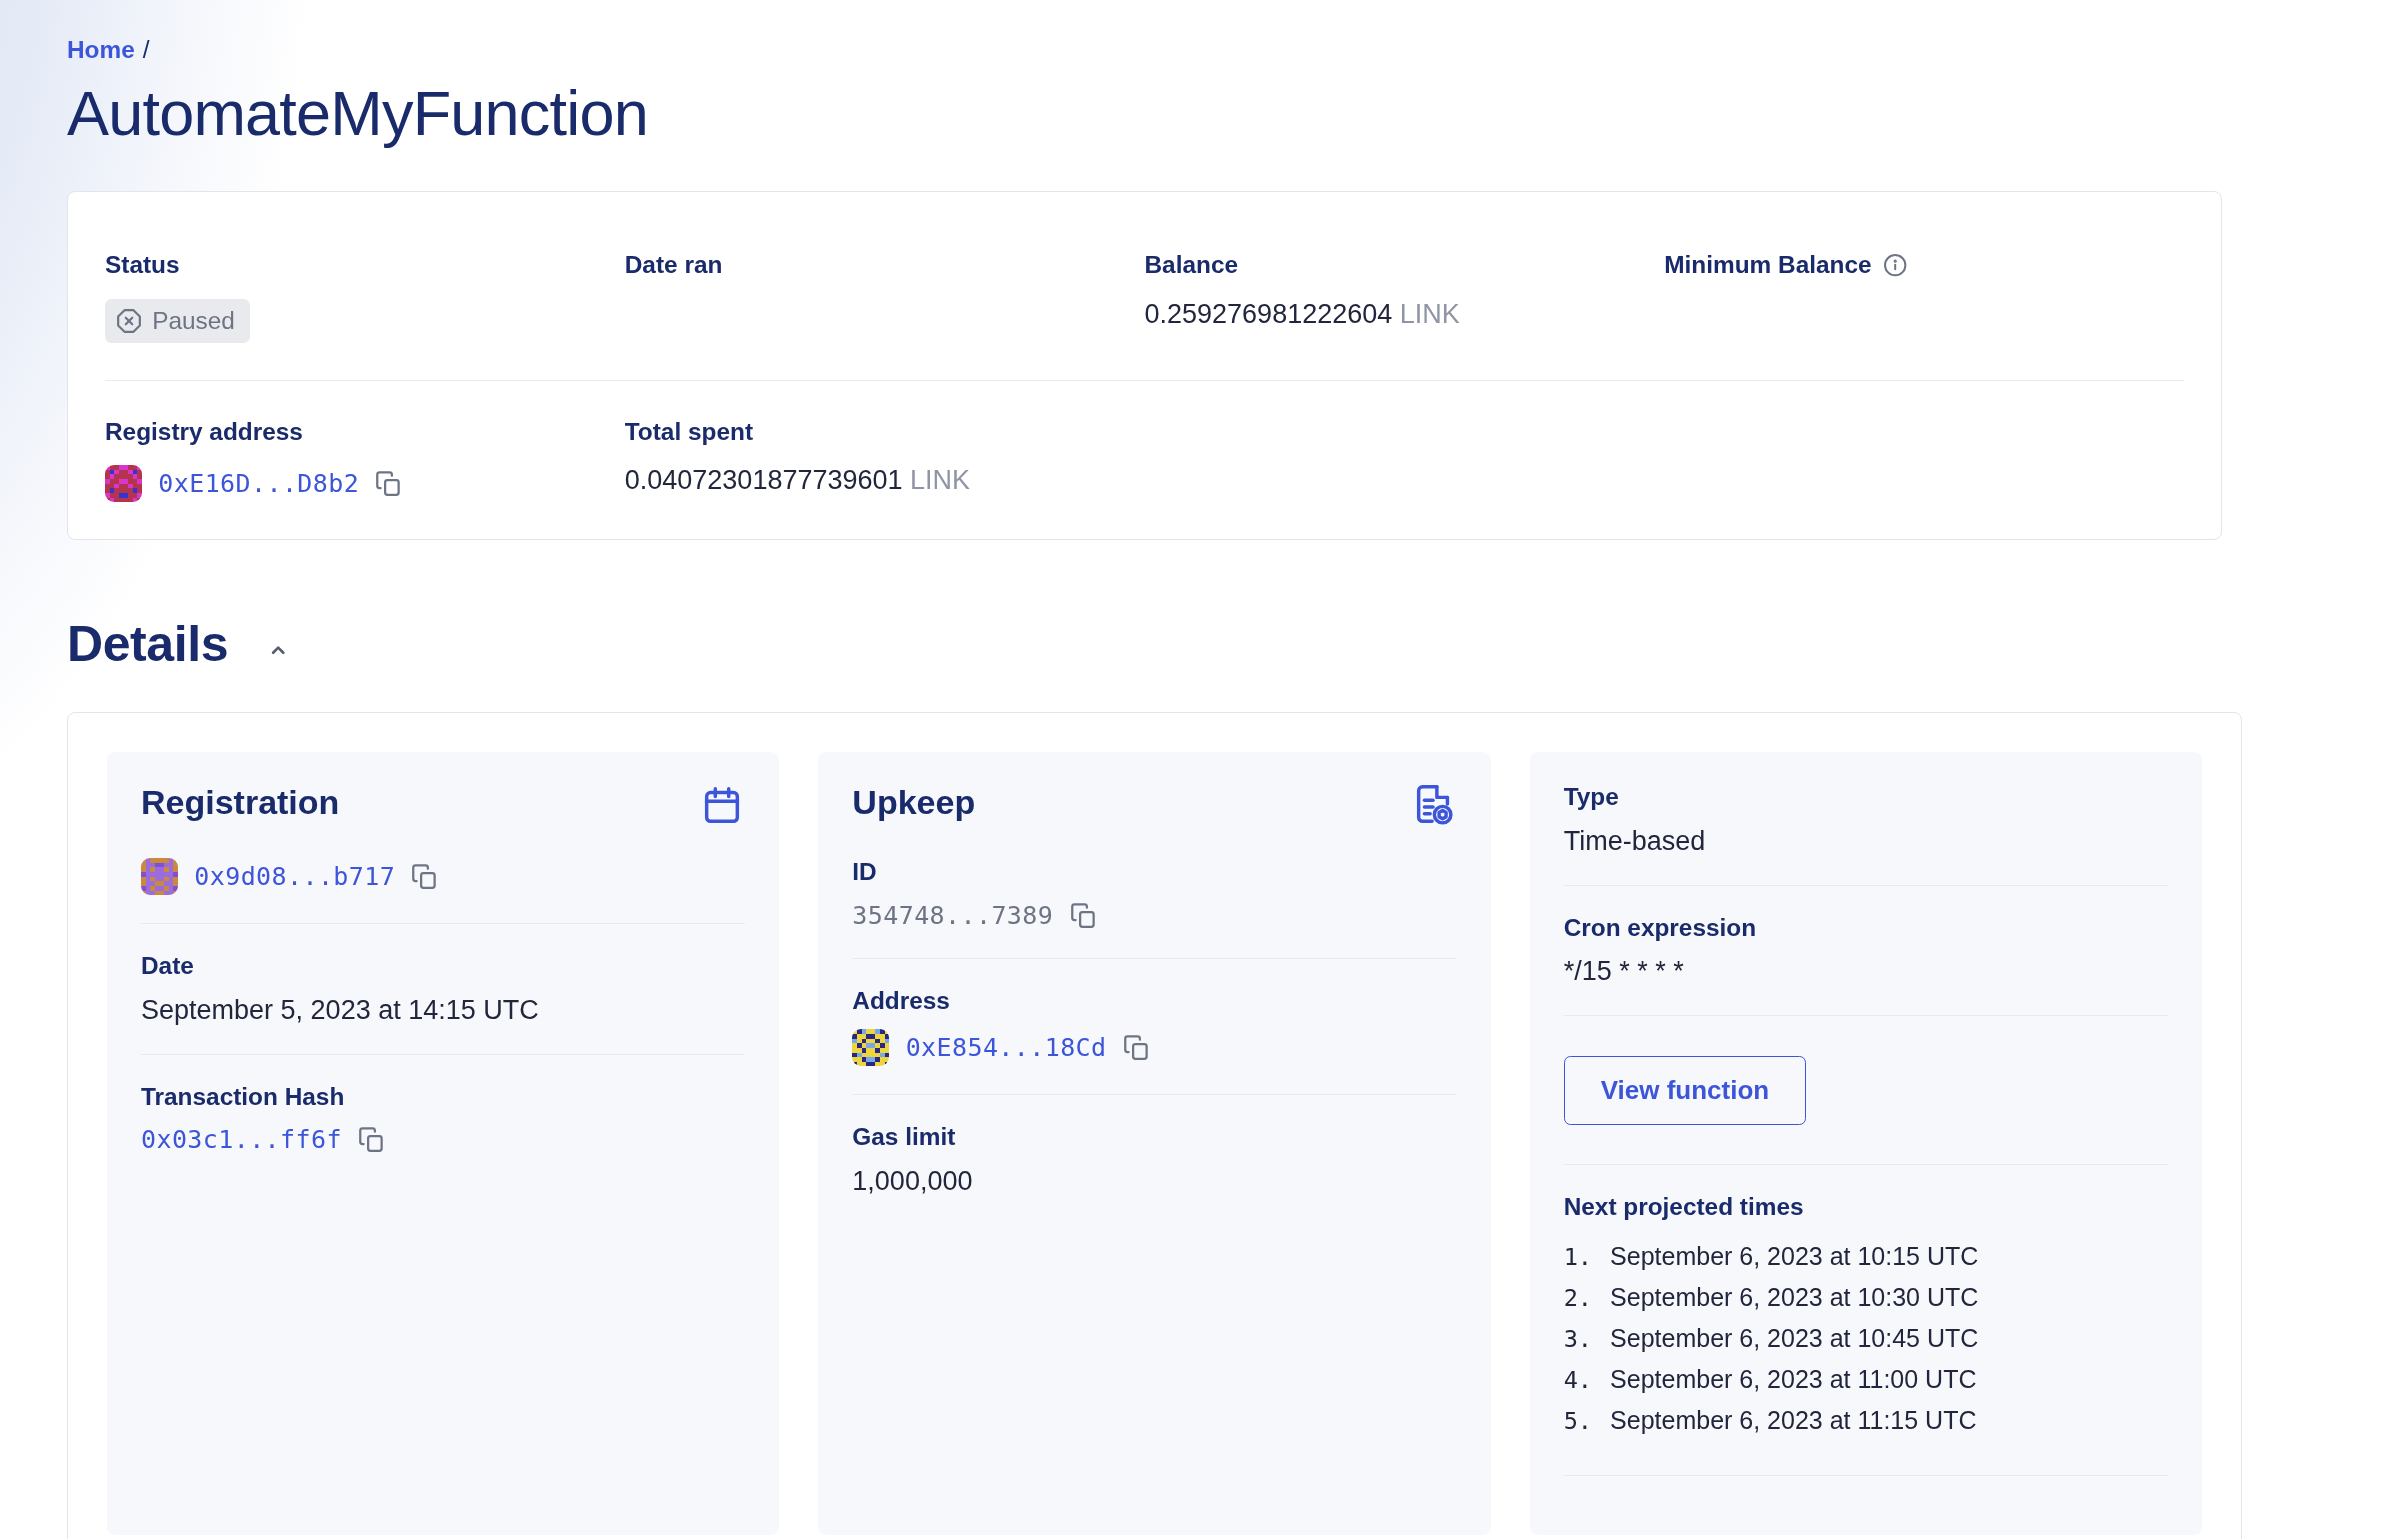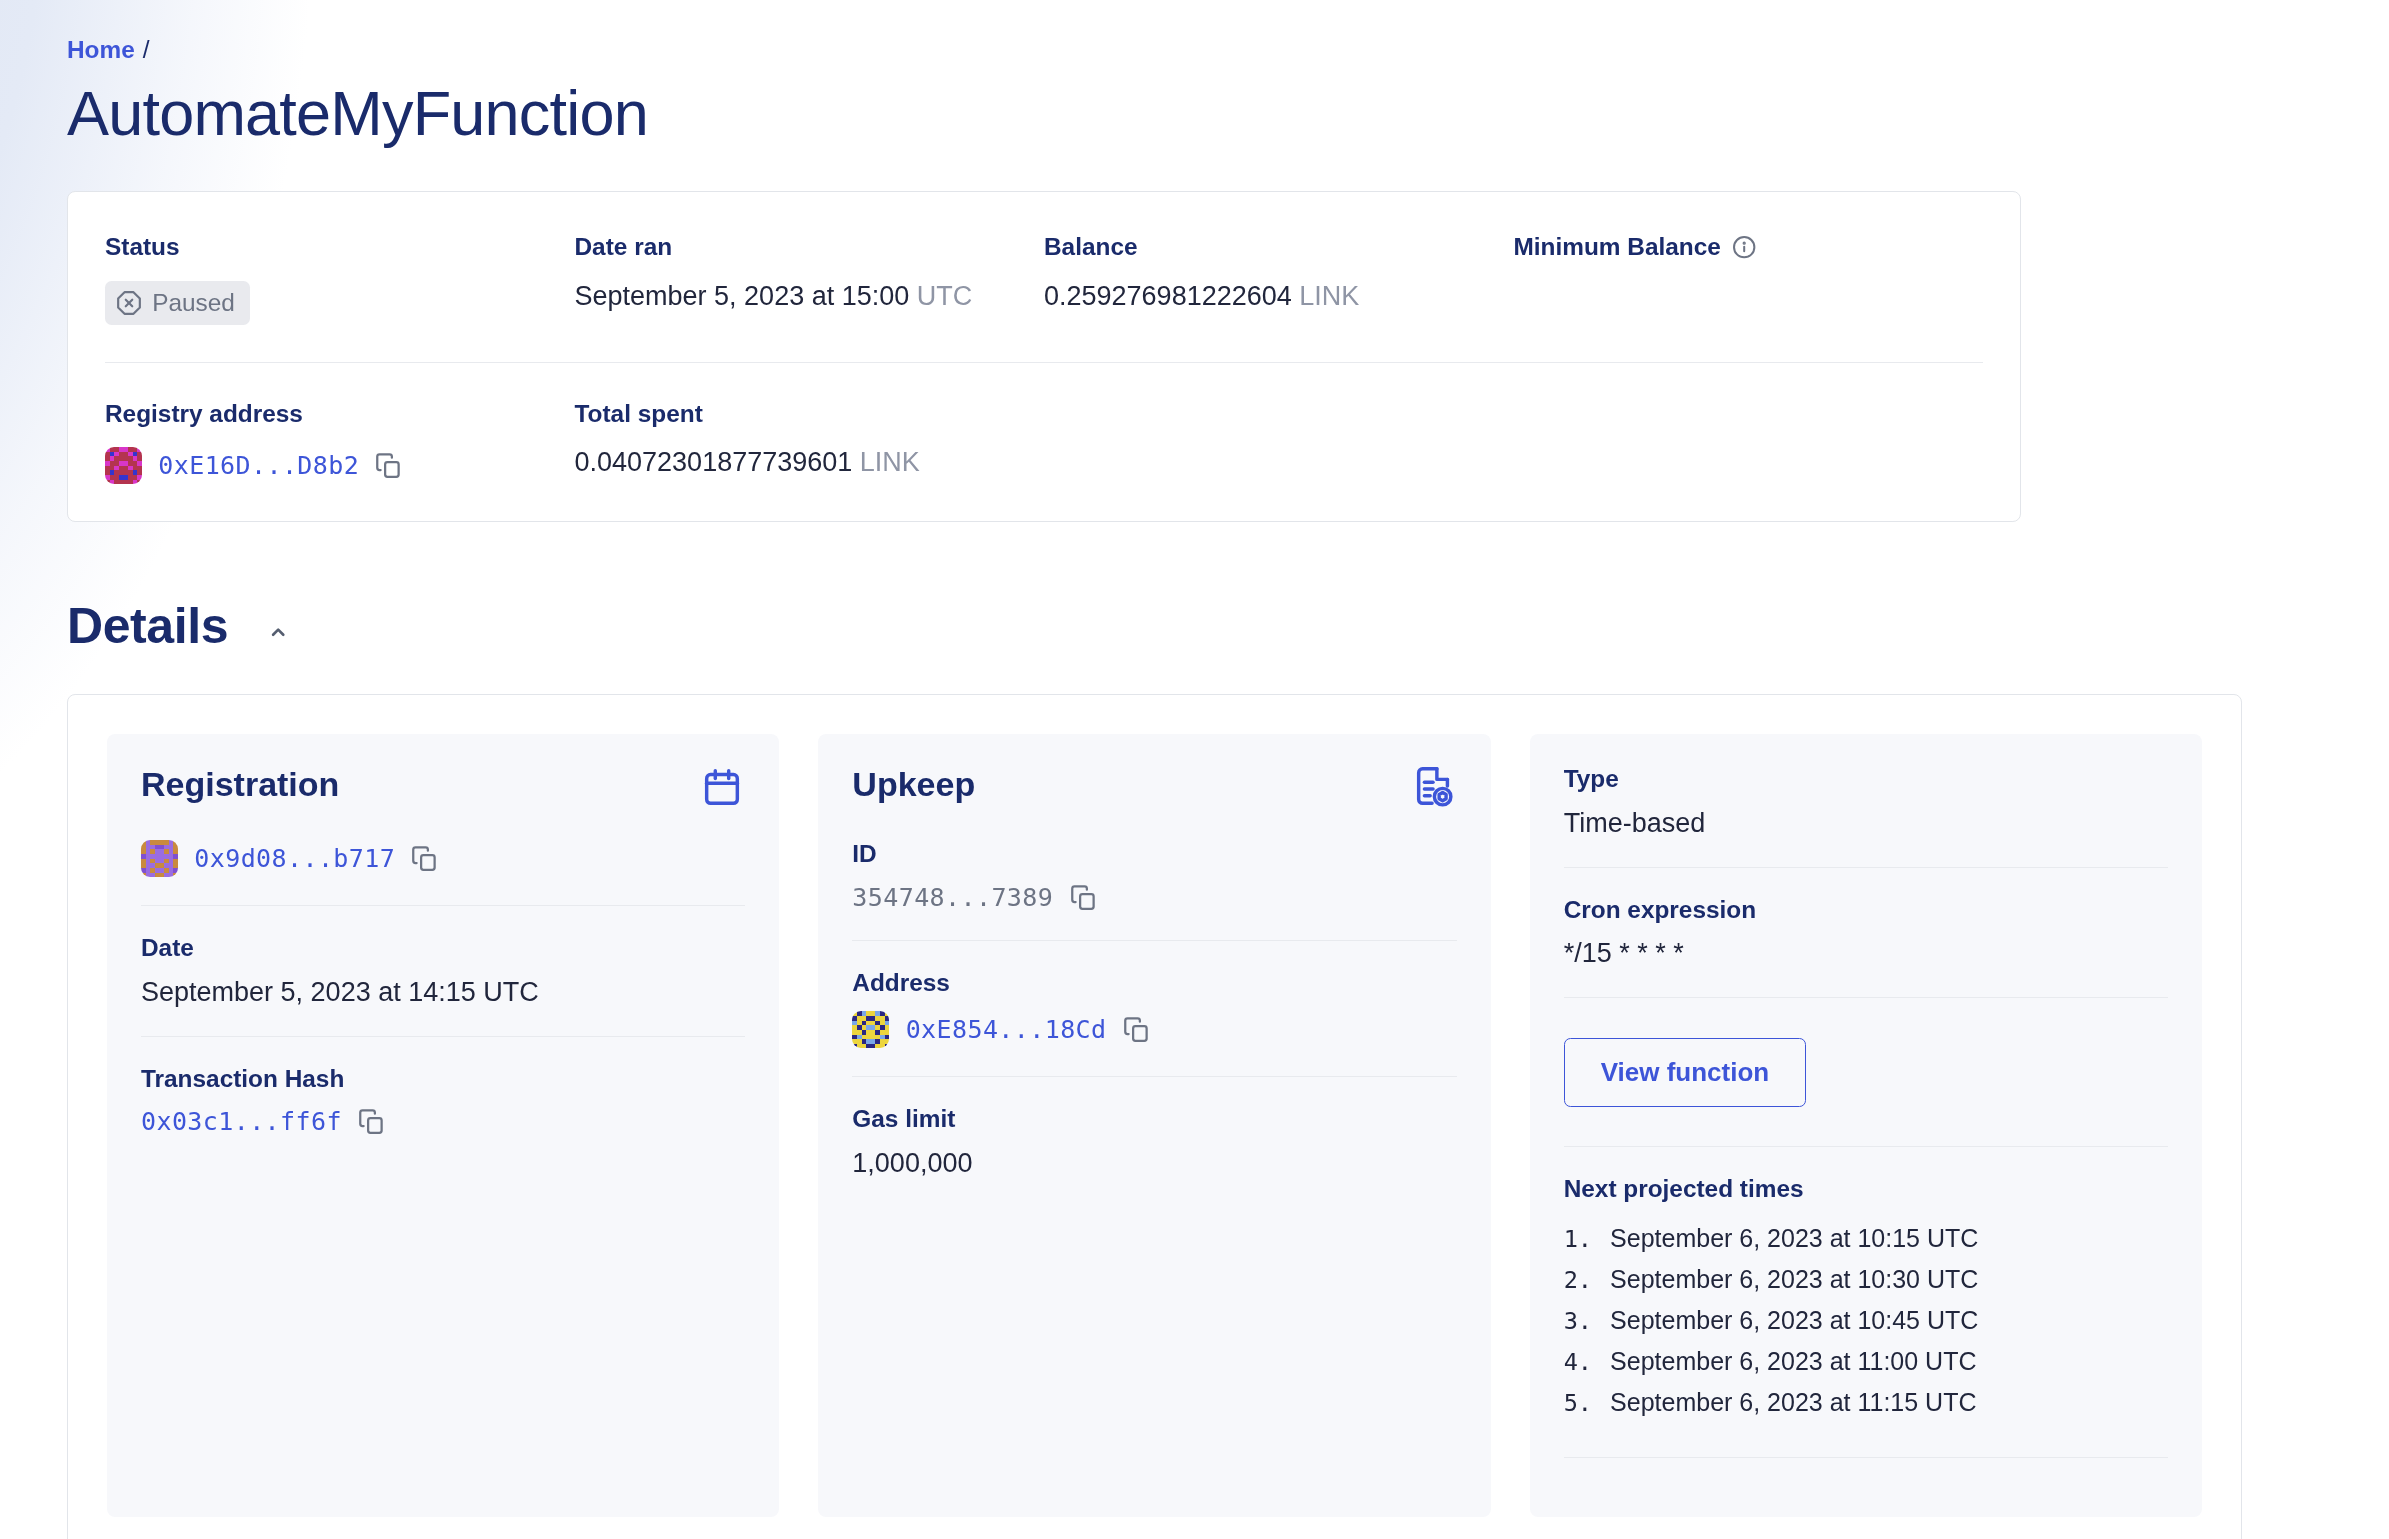--- a/index.html
+++ b/index.html
@@ -24,25 +24,25 @@
   .breadcrumb { font-size:24.4px; font-weight:700; margin-bottom:13px; }
   .breadcrumb a { color:#3d55d8; text-decoration:none; cursor:pointer; }
   .breadcrumb .sep { color:#1a2b6b; font-weight:400; margin-left:8.1px; }
   h1.page-title {
     font-size:63px; font-weight:400; color:#1a2b6b;
     letter-spacing:-0.8px; margin:4.9px 0 42px 0;
   }
 
   
   .summary-card {
-    width:1954px;
+    width:2155px;
     background:#ffffff;
     border:0.8px solid #e2e5ea;
     border-radius:8.1px;
-    padding:41px 37px 37px 37px;
+    padding:59px 37px 37px 37px;
   }
   .sum-grid { display:grid; grid-template-columns:repeat(4,1fr); }
   .hr { border-top:0.8px solid #e8eaee; margin:37px 0; }
   .field-label {
     font-size:24.4px; font-weight:700; color:#1a2b6b; margin-bottom:19.5px;
     display:flex; align-items:center; gap:11.4px;
   }
   .field-value { font-size:27px; color:#21263c; }
   .unit { color:#8f95a5; }
 
@@ -147,24 +147,20 @@
               <line x1="15" y1="9" x2="9" y2="15"></line>
                 <line x1="9" y1="9" x2="15" y2="15"></line>
             </svg>
           </span>
           <span>Paused</span>
         </span>
       </div>
 
       <div>
         <div class="field-label">Date ran</div>
-        <div class="field-value">
-          <span>September 5, 2023 at 15:00</span>
-          <span class="unit">UTC</span>
-        </div>
       </div>
 
       <div>
         <div class="field-label">Balance</div>
         <div class="field-value">
           <span>0.259276981222604</span>
           <span class="unit">LINK</span>
         </div>
       </div>
 

